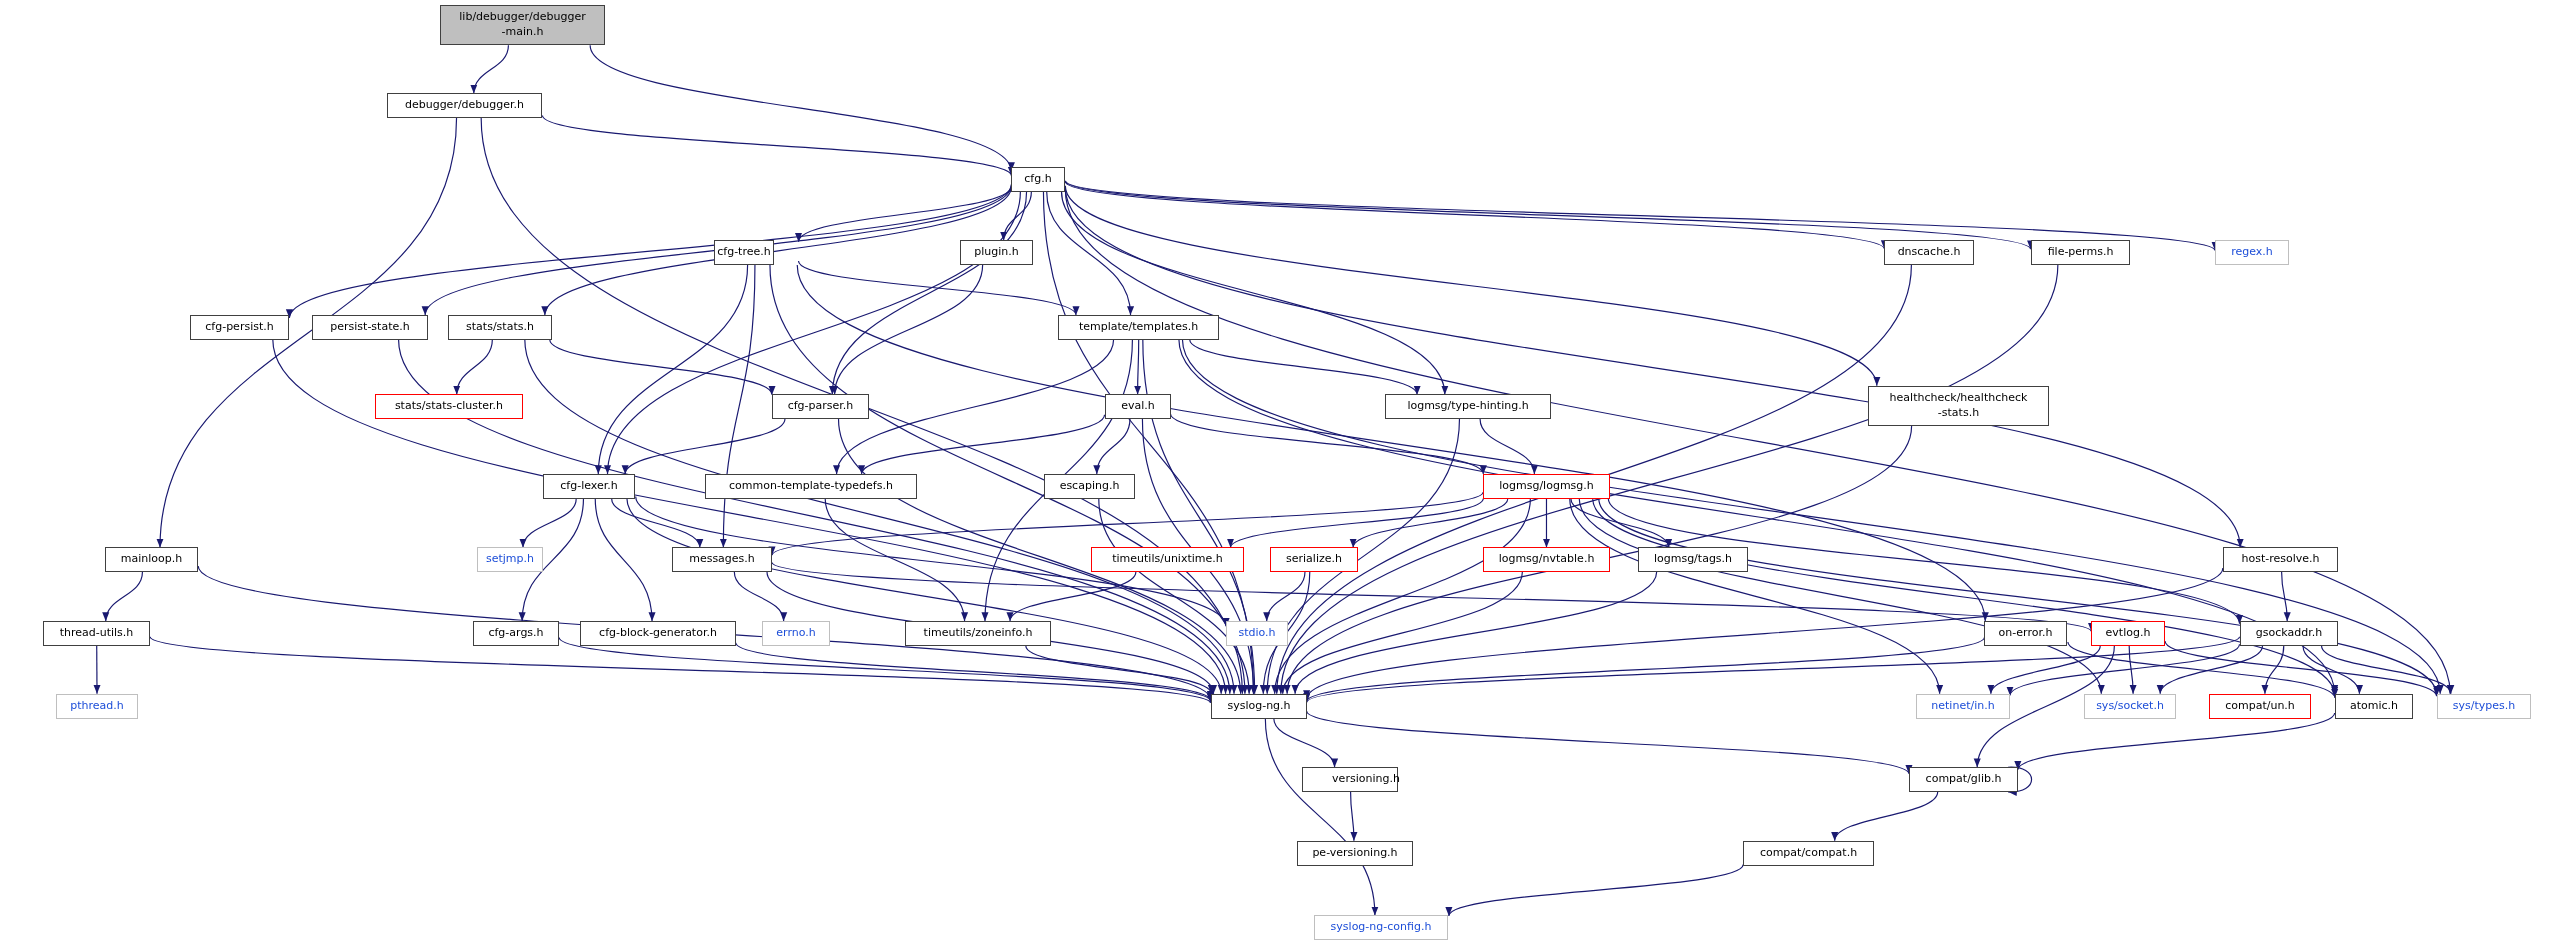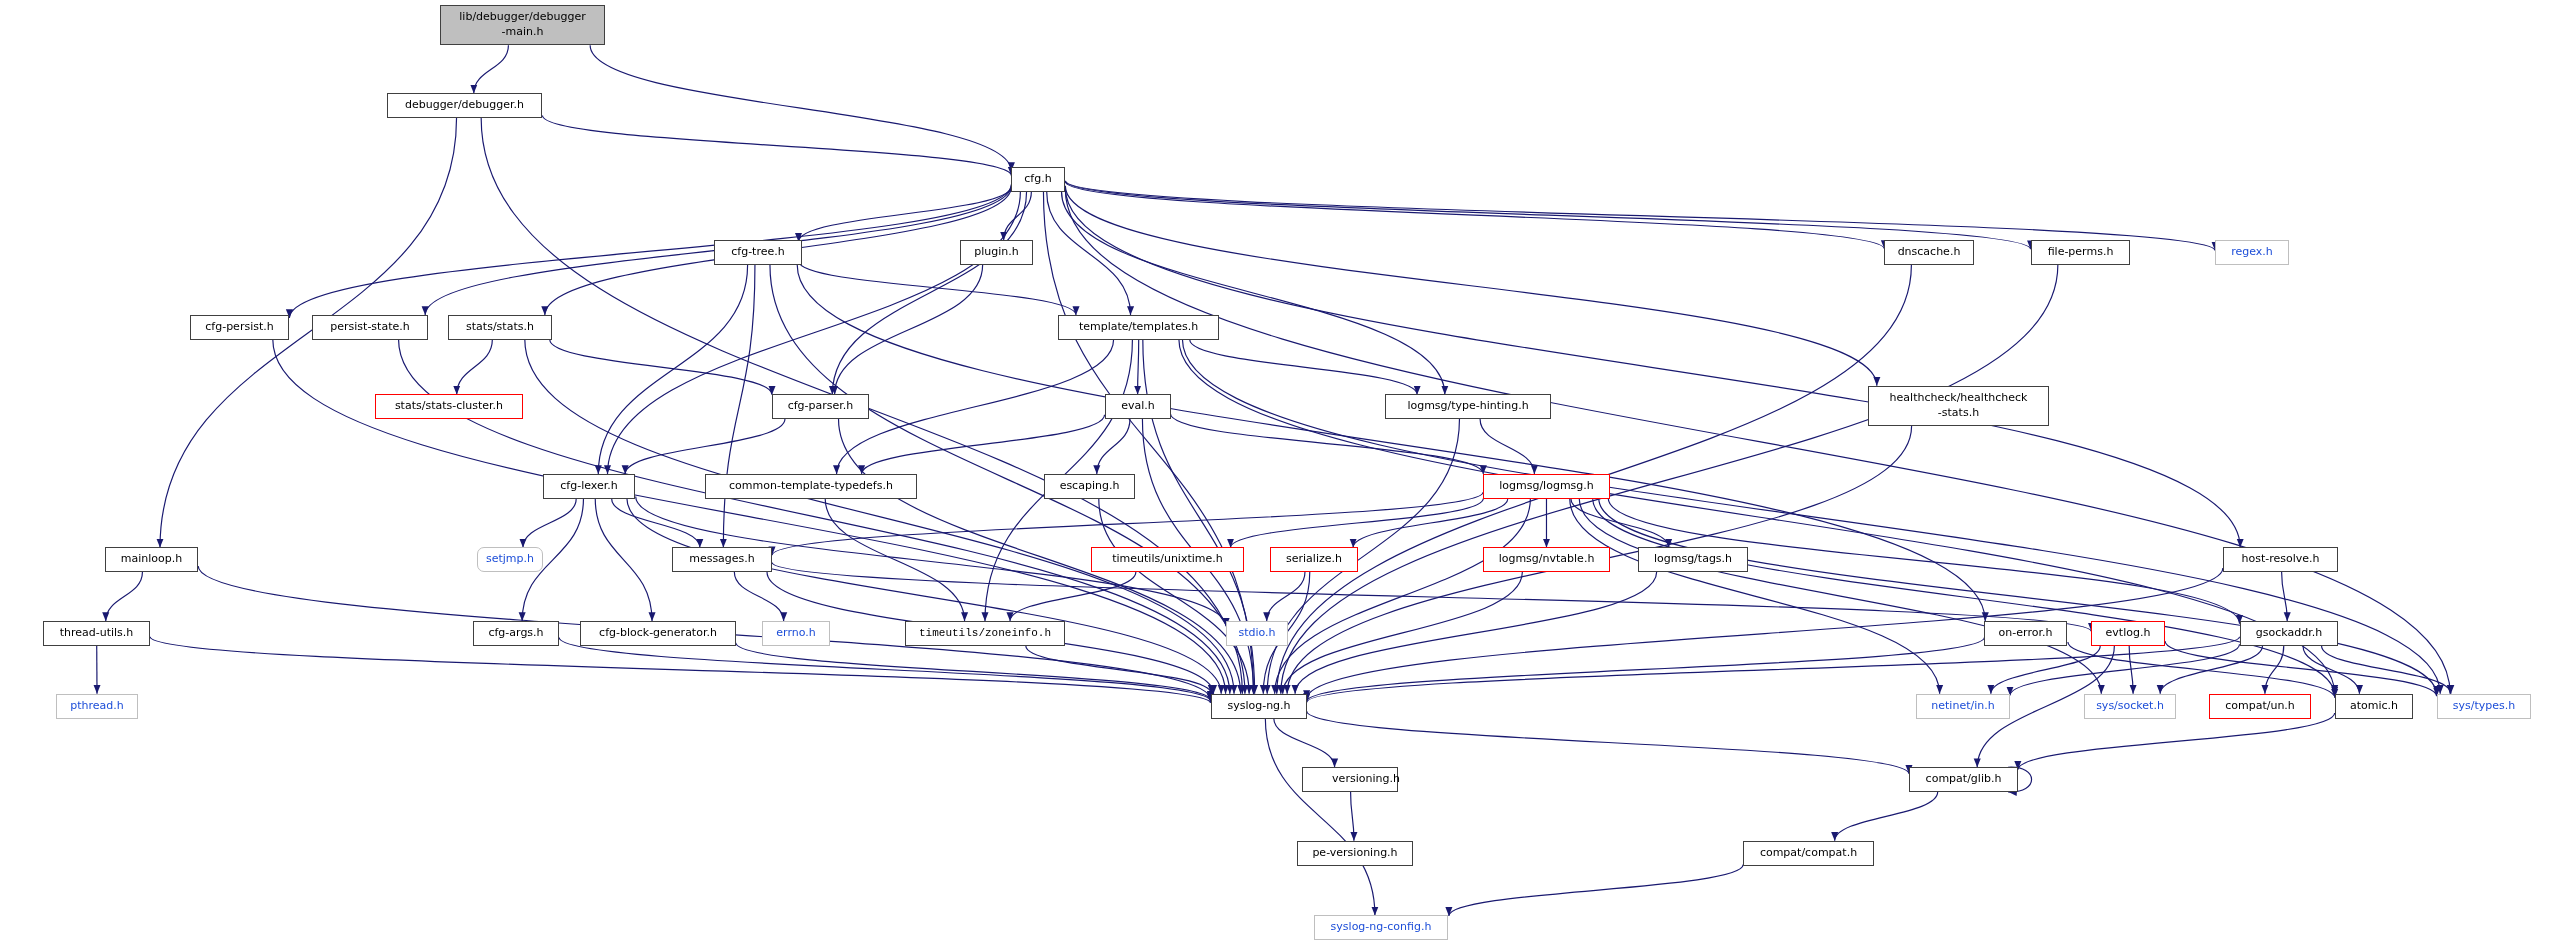--- a/index.html
+++ b/index.html
@@ -132,52 +132,52 @@
       <path d="M1376.8,807.0 C1376.8,832.0 1380.2,832.0 1380.2,857.0" fill="none" stroke="#191970" stroke-width="1.2" marker-end="url(#arrow)"></path>
       <path d="M2047,782 C2079,780 2079,809 2047,807" fill="none" stroke="#191970" stroke-width="1.2" marker-end="url(#arrow)"></path>
       <path d="M1975.3,807.0 C1975.3,832.0 1870.3,832.0 1870.3,857.0" fill="none" stroke="#191970" stroke-width="1.2" marker-end="url(#arrow)"></path>
       <path d="M1777.0,881.2 C1777.0,907.4 1477.0,907.4 1477.0,933.5" fill="none" stroke="#191970" stroke-width="1.2" marker-end="url(#arrow)"></path>
     </svg>
   <div id="nodes">
       <div class="node root" style="left: 440px; top: 4.9px; width: 165px; height: 40px;"><span>lib/debugger/debugger
 -main.h</span></div>
       <div class="node " style="left: 387px; top: 93px; width: 155px; height: 24.5px;"><span>debugger/debugger.h</span></div>
       <div class="node " style="left: 1011px; top: 167px; width: 54px; height: 24.5px;"><span>cfg.h</span></div>
-      <div class="node " style="left: 714px; top: 240px; width: 88px; height: 24.5px;"><span>cfg-tree.h</span></div>
+      <div class="node " style="left: 714px; top: 240px; width: 60px; height: 24.5px;"><span>cfg-tree.h</span></div>
       <div class="node " style="left: 960px; top: 240px; width: 73px; height: 24.5px;"><span>plugin.h</span></div>
       <div class="node " style="left: 1884px; top: 240px; width: 90px; height: 24.5px;"><span>dnscache.h</span></div>
       <div class="node " style="left: 2031px; top: 240px; width: 99px; height: 24.5px;"><span>file-perms.h</span></div>
       <div class="node ext" style="left: 2215px; top: 240px; width: 74px; height: 24.5px;"><span>regex.h</span></div>
       <div class="node " style="left: 190px; top: 315px; width: 99px; height: 24.5px;"><span>cfg-persist.h</span></div>
       <div class="node " style="left: 312px; top: 315px; width: 116px; height: 24.5px;"><span>persist-state.h</span></div>
       <div class="node " style="left: 448px; top: 315px; width: 104px; height: 24.5px;"><span>stats/stats.h</span></div>
       <div class="node " style="left: 1058px; top: 315px; width: 161px; height: 24.5px;"><span>template/templates.h</span></div>
       <div class="node red" style="left: 375px; top: 394px; width: 148px; height: 24.5px;"><span>stats/stats-cluster.h</span></div>
       <div class="node " style="left: 772px; top: 394px; width: 97px; height: 24.5px;"><span>cfg-parser.h</span></div>
       <div class="node " style="left: 1105px; top: 394px; width: 66px; height: 24.5px;"><span>eval.h</span></div>
       <div class="node " style="left: 1385px; top: 394px; width: 166px; height: 24.5px;"><span>logmsg/type-hinting.h</span></div>
       <div class="node " style="left: 1868px; top: 386px; width: 181px; height: 40px;"><span>healthcheck/healthcheck
 -stats.h</span></div>
       <div class="node " style="left: 543px; top: 474px; width: 92px; height: 24.5px;"><span>cfg-lexer.h</span></div>
       <div class="node " style="left: 705px; top: 474px; width: 212px; height: 24.5px;"><span>common-template-typedefs.h</span></div>
       <div class="node " style="left: 1044px; top: 474px; width: 91px; height: 24.5px;"><span>escaping.h</span></div>
       <div class="node red" style="left: 1483px; top: 474px; width: 127px; height: 24.5px;"><span>logmsg/logmsg.h</span></div>
       <div class="node " style="left: 105px; top: 547px; width: 93px; height: 24.5px;"><span>mainloop.h</span></div>
-      <div class="node ext" style="left: 477px; top: 547px; width: 66px; height: 24.5px; border-radius: 7px;"><span>setjmp.h</span></div>
+      <div class="node ext" style="left: 477px; top: 547px; width: 66px; height: 24.5px;"><span>setjmp.h</span></div>
       <div class="node " style="left: 672px; top: 547px; width: 100px; height: 24.5px;"><span>messages.h</span></div>
       <div class="node red" style="left: 1091px; top: 547px; width: 153px; height: 24.5px;"><span>timeutils/unixtime.h</span></div>
       <div class="node red" style="left: 1270px; top: 547px; width: 88px; height: 24.5px;"><span>serialize.h</span></div>
       <div class="node red" style="left: 1483px; top: 547px; width: 127px; height: 24.5px;"><span>logmsg/nvtable.h</span></div>
       <div class="node " style="left: 1638px; top: 547px; width: 110px; height: 24.5px;"><span>logmsg/tags.h</span></div>
       <div class="node " style="left: 2223px; top: 547px; width: 115px; height: 24.5px;"><span>host-resolve.h</span></div>
       <div class="node " style="left: 43px; top: 621px; width: 107px; height: 24.5px;"><span>thread-utils.h</span></div>
       <div class="node " style="left: 473px; top: 621px; width: 86px; height: 24.5px;"><span>cfg-args.h</span></div>
       <div class="node " style="left: 580px; top: 621px; width: 156px; height: 24.5px;"><span>cfg-block-generator.h</span></div>
       <div class="node ext" style="left: 762px; top: 621px; width: 68px; height: 24.5px;"><span>errno.h</span></div>
-      <div class="node " style="left: 905px; top: 621px; width: 160px; height: 24.5px; font-family: Liberation Mono, monospace;"><span>timeutils/zoneinfo.h</span></div>
+      <div class="node " style="left: 905px; top: 621px; width: 146px; height: 24.5px;"><span>timeutils/zoneinfo.h</span></div>
       <div class="node ext" style="left: 1226px; top: 621px; width: 62px; height: 24.5px;"><span>stdio.h</span></div>
       <div class="node " style="left: 1984px; top: 621px; width: 83px; height: 24.5px;"><span>on-error.h</span></div>
       <div class="node red" style="left: 2091px; top: 621px; width: 74px; height: 24.5px;"><span>evtlog.h</span></div>
       <div class="node " style="left: 2240px; top: 621px; width: 98px; height: 24.5px;"><span>gsockaddr.h</span></div>
       <div class="node ext" style="left: 56px; top: 694px; width: 82px; height: 24.5px;"><span>pthread.h</span></div>
       <div class="node " style="left: 1211px; top: 694px; width: 96px; height: 24.5px;"><span>syslog-ng.h</span></div>
       <div class="node ext" style="left: 1916px; top: 694px; width: 94px; height: 24.5px;"><span>netinet/in.h</span></div>
       <div class="node ext" style="left: 2084px; top: 694px; width: 92px; height: 24.5px;"><span>sys/socket.h</span></div>
       <div class="node red" style="left: 2209px; top: 694px; width: 102px; height: 24.5px;"><span>compat/un.h</span></div>
       <div class="node " style="left: 2335px; top: 694px; width: 78px; height: 24.5px;"><span>atomic.h</span></div>

